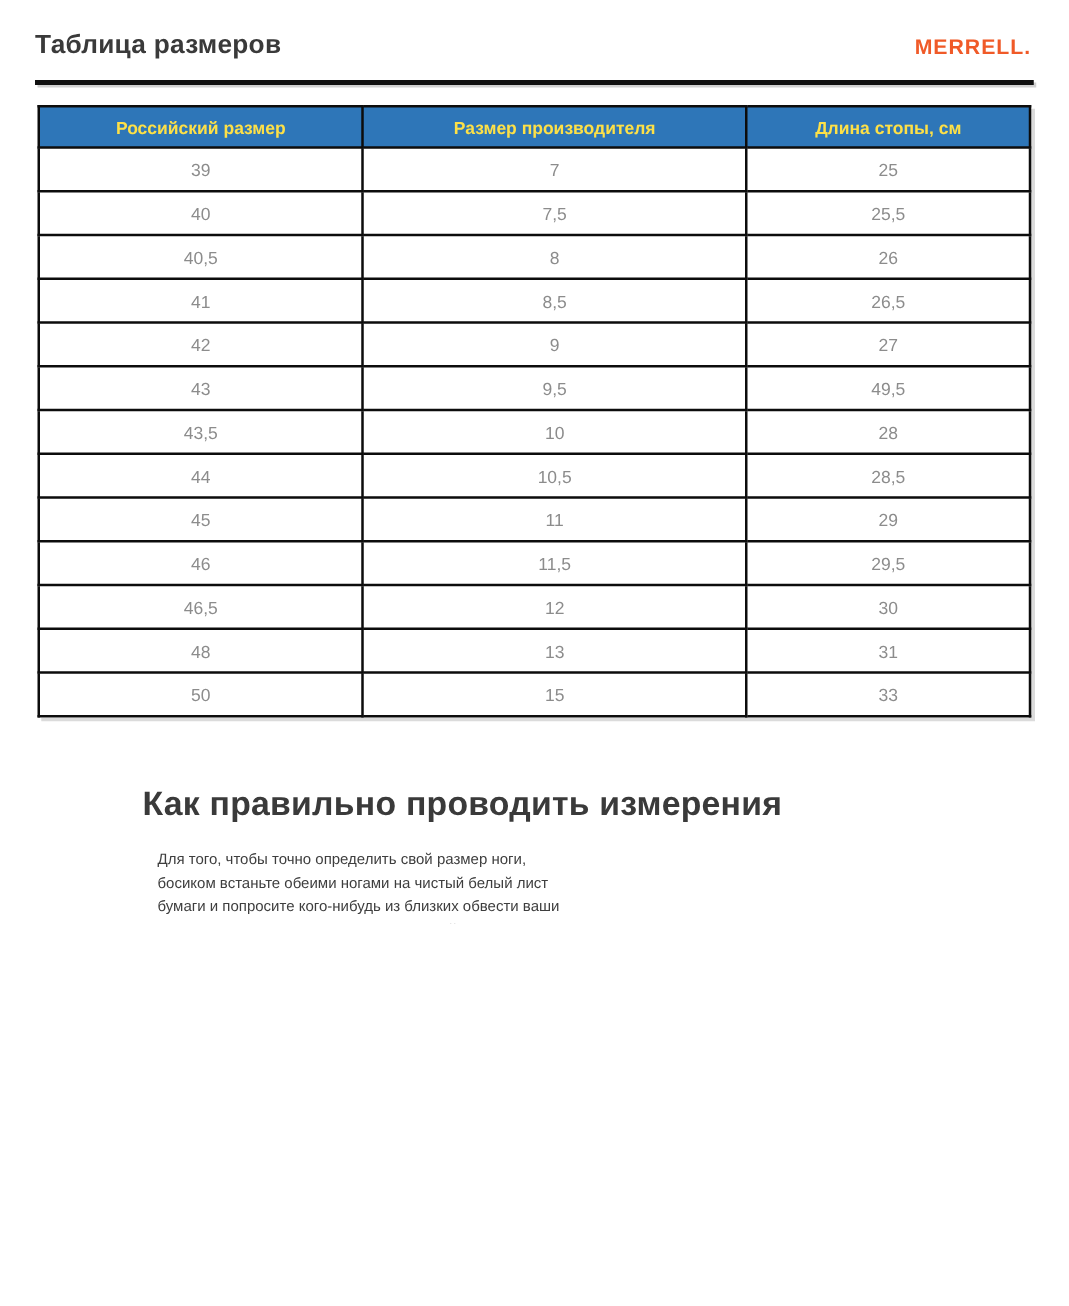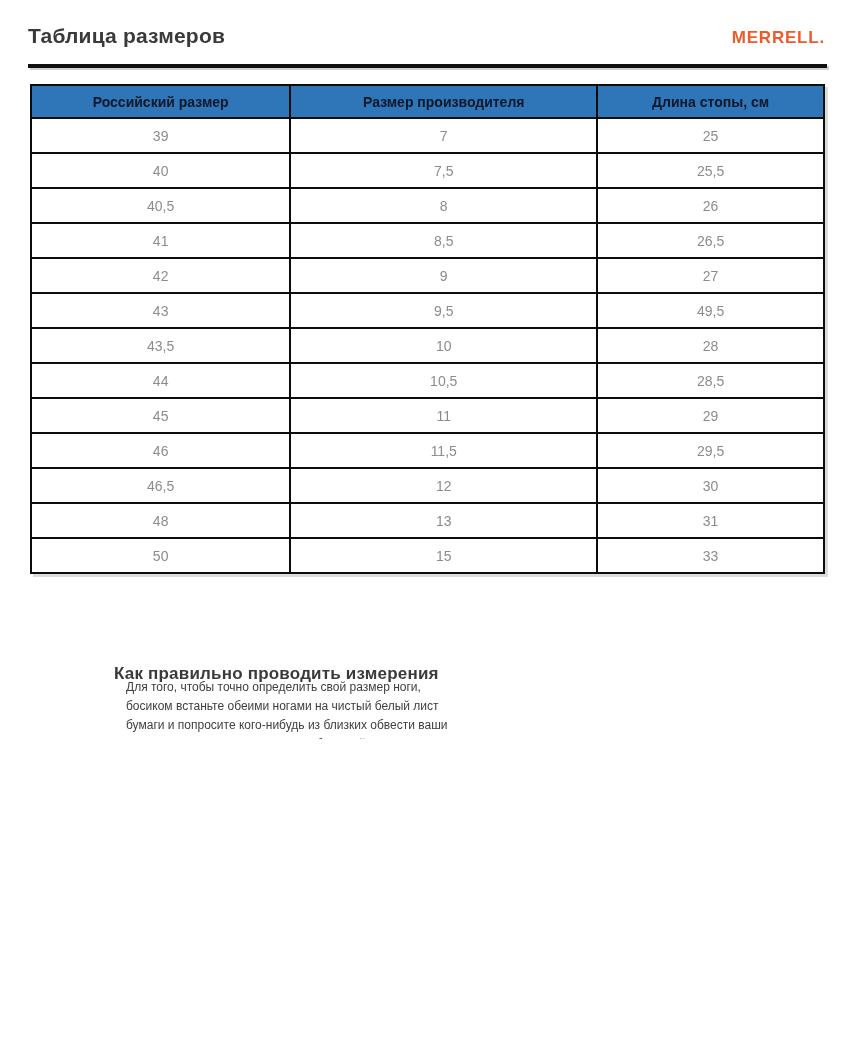--- a/index.html
+++ b/index.html
@@ -18,25 +18,25 @@
   .page-title{position:absolute;left:28px;top:24px;font-size:21px;font-weight:700;
     color:var(--heading-text);letter-spacing:.2px;}
   .brand{position:absolute;right:30px;top:28px;font-size:17px;font-weight:700;
     color:var(--brand-orange);letter-spacing:.8px;}
   .title-rule{position:absolute;left:28px;top:64px;width:799px;height:4px;background:#101010;
     box-shadow:2px 2px 0 rgba(0,0,0,.18);}
 
   table.size-table{position:absolute;left:30px;top:84px;width:795px;border-collapse:collapse;
     table-layout:fixed;box-shadow:3px 3px 0 rgba(0,0,0,.14);}
   .size-table th,.size-table td{border:2px solid #0c0c0c;text-align:center;padding:0;}
-  .size-table th{background:var(--table-header-blue);color:#0f172a;font-size:14px;font-weight:700;height:31px;}
+  .size-table th{background:var(--table-header-blue);color:#fde047;font-size:14px;font-weight:700;height:31px;}
   .size-table td{height:33px;color:var(--cell-text-gray);font-size:14px;}
   .col-ru{width:32.7%;} .col-mfr{width:38.7%;} .col-len{width:28.6%;}
 
-  .section-heading{position:absolute;left:114px;top:664px;font-size:17px;font-weight:700;
+  .section-heading{position:absolute;left:114px;top:628px;font-size:27px;font-weight:700;
     color:var(--heading-text);letter-spacing:.2px;}
   .columns{position:absolute;left:114px;top:666px;display:flex;gap:20px;}
   .columns p{margin:12px;font-size:12px;line-height:19px;color:var(--body-text);}
   .col-left{width:356px;}
   .col-right{width:244px;}
 
   .illu{position:absolute;}
   .illu-foot{left:110px;top:815px;}
   .illu-print{left:525px;top:815px;}
 </style>

